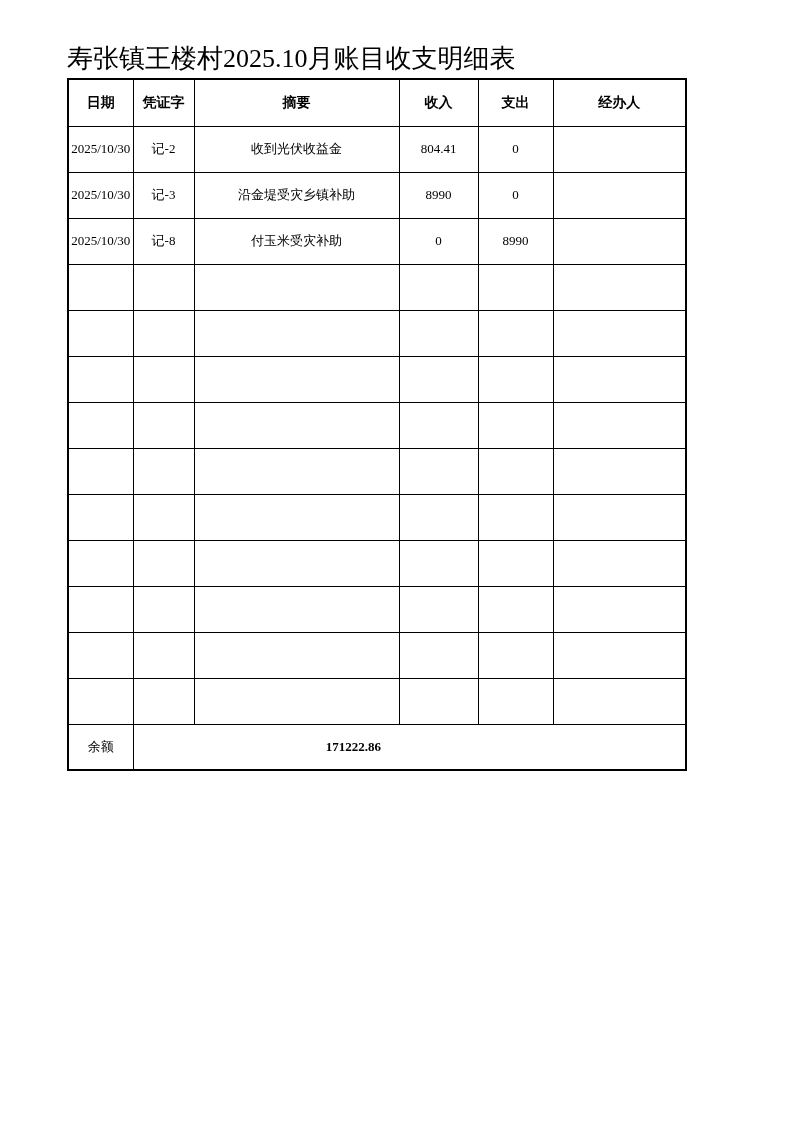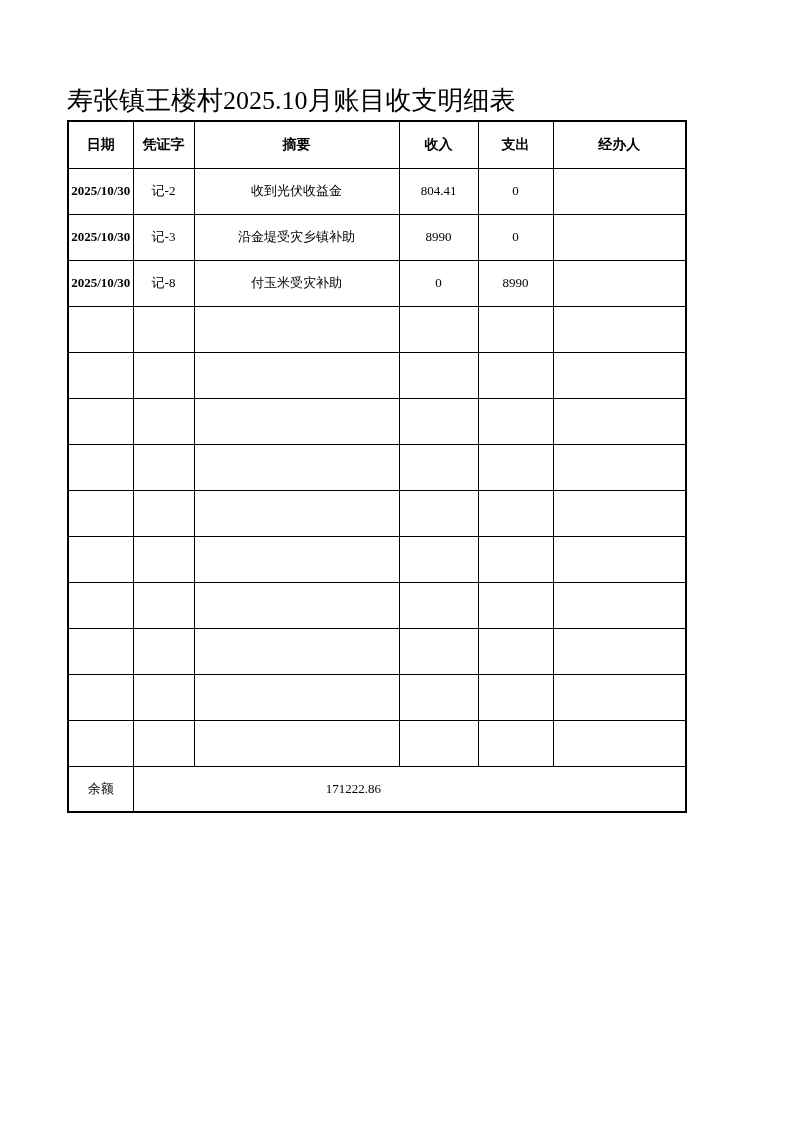--- a/index.html
+++ b/index.html
@@ -14,21 +14,21 @@
     position: relative;
     width: 793px;
     height: 1122px;
     overflow: hidden;
   }
   .content {
     margin-left: 67px;
     width: 618px;
   }
   .doc-title {
-    padding-top: 85px;
+    padding-top: 43px;
     font-size: 26px;
     font-weight: 400;
     line-height: 1.2;
     white-space: nowrap;
   }
   .meta-row {
     margin-top: 21px;
     display: flex;
     justify-content: space-between;
     align-items: baseline;
@@ -56,32 +56,32 @@
   table.ledger th {
     height: 47px;
     font-size: 14px;
     font-weight: 700;
   }
   table.ledger td {
     height: 46px;
     font-size: 13px;
   }
   td.cell-date {
+    font-weight: 400;
+    font-size: 12.5px;
+  }
+  td.cell-bold {
+    font-weight: 400;
+  }
+  td.balance-label {
+    font-weight: 400;
+    font-size: 14px;
+  }
+  td.balance-value {
     font-weight: 700;
-    font-size: 12.5px;
-  }
-  td.cell-bold {
-    font-weight: 400;
-  }
-  td.balance-label {
-    font-weight: 400;
-    font-size: 14px;
-  }
-  td.balance-value {
-    font-weight: 400;
     font-size: 13.5px;
     padding-right: 112px; 
   }
 </style>
 </head>
 <body>
 
 <div class="page">
   <div class="content">
 

